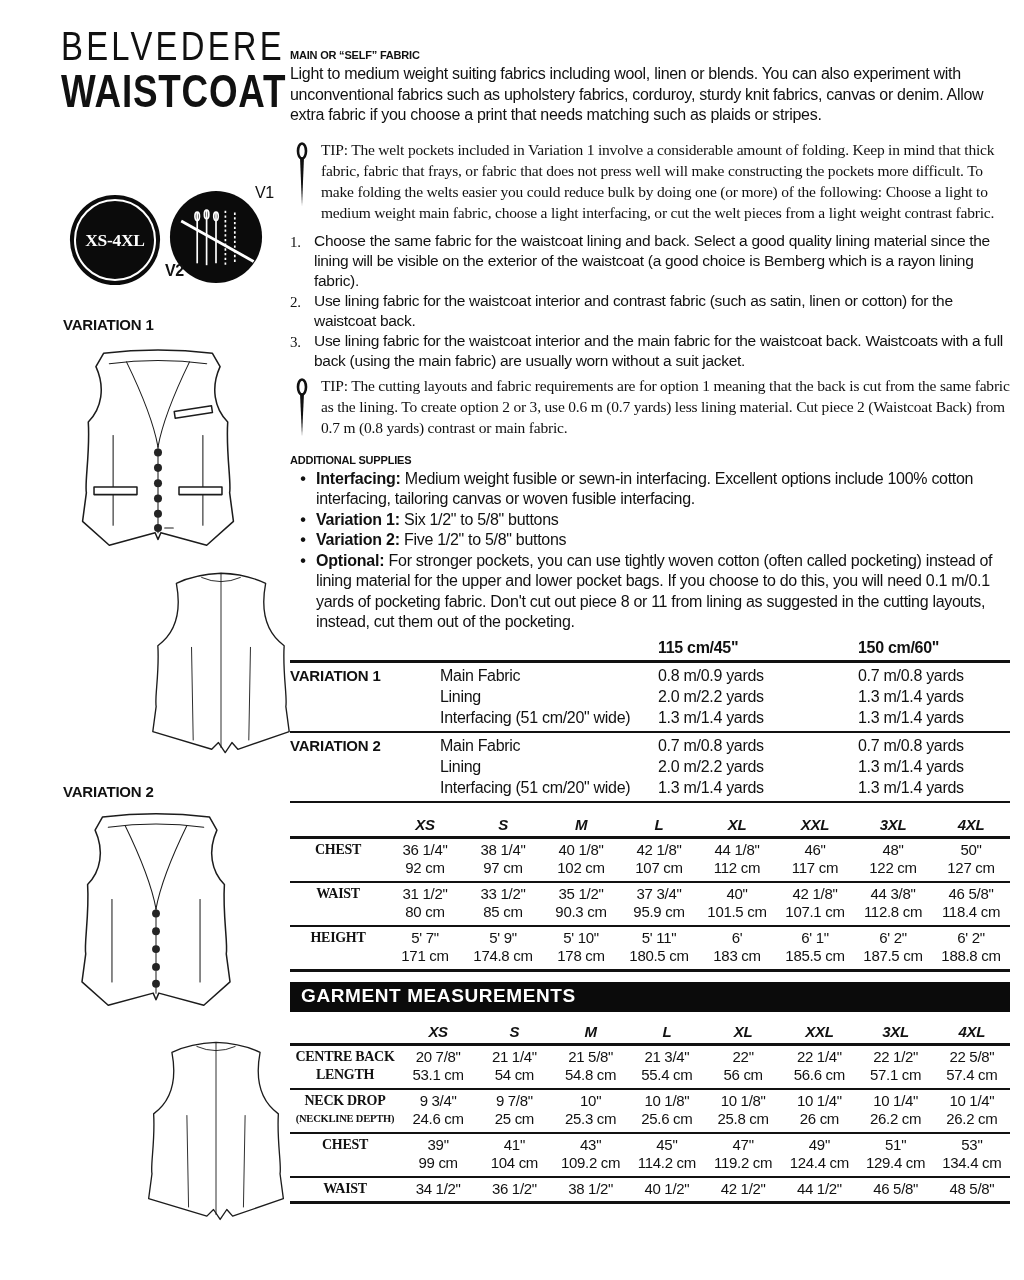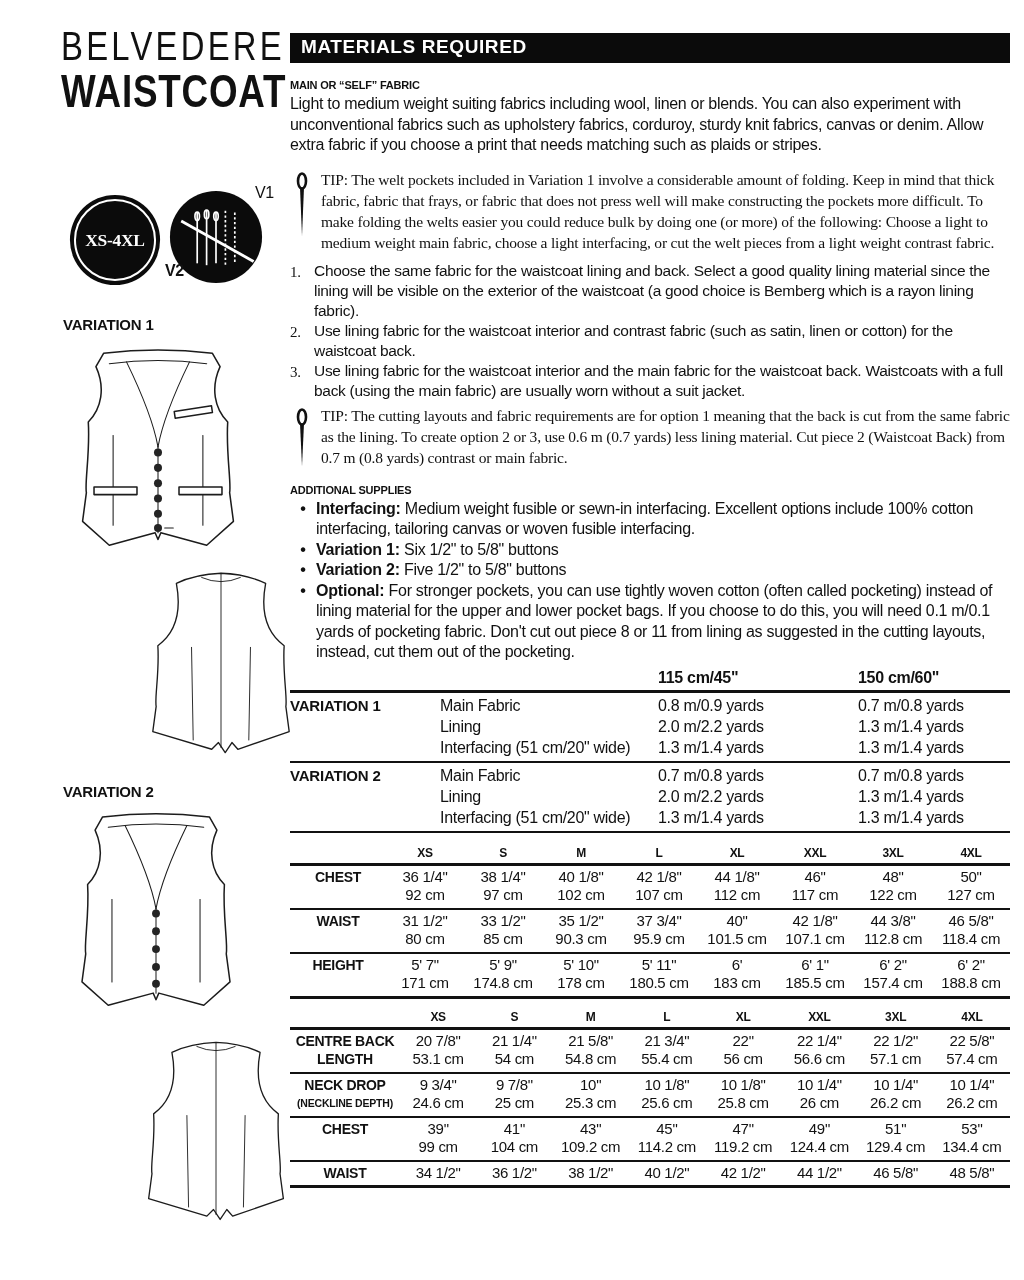--- a/index.html
+++ b/index.html
@@ -53,26 +53,26 @@
   
   .fabtable{margin:2px 0 12px 0; font-size:16px;}
   .fab-grid{display:grid; grid-template-columns:150px 218px 200px 152px;}
   .fab-head{padding:0 0 3px 0; border-bottom:3px solid var(--ink); font-weight:700;}
   .fab-group{border-bottom:2.5px solid var(--ink); padding:2px 0 3px 0;}
   .fab-row{display:grid; grid-template-columns:150px 218px 200px 152px; line-height:21px;}
   .fab-var{font-weight:700; font-size:15px; letter-spacing:-0.2px;}
 
   
   table.meas{width:100%; border-collapse:collapse; table-layout:fixed; margin:2px 0 10px 0;}
-  table.meas th{font-size:12px; font-weight:700; text-align:center; padding:1px 0 3px 0;
-                border-bottom:3px solid var(--ink);}
+  table.meas th{font-size:15px; font-weight:700; text-align:center; padding:1px 0 3px 0;
+                border-bottom:3px solid var(--ink);font-style:italic;}
   table.meas th.lab{text-align:left;}
   table.meas td{padding:2px 0 3px 0; border-bottom:2px solid var(--ink); text-align:center; vertical-align:top;}
   table.meas tr:last-child td{border-bottom:3px solid var(--ink);}
-  td.lab{text-align:left; font-weight:700; font-size:14px; letter-spacing:-0.3px; line-height:18.5px;}
+  td.lab{text-align:left; font-weight:700; font-size:14px; letter-spacing:-0.3px; line-height:18.5px;font-family:Liberation Serif, serif;}
   td.lab .sm{font-size:10.5px; letter-spacing:-0.2px;}
   .cv{font-size:15px; line-height:18.5px; white-space:nowrap;}
   .bodytable col.lab{width:96px;} .garmtable col.lab{width:110px;}
 </style>
 </head>
 <body>
 
 <div class="page">
 
   <div class="leftcol">
@@ -160,21 +160,20 @@
         <path d="M95,8 Q125,9 148,20 C142,52 148,78 170,94 C168,126 174,156 172,166 L176,196 L115,217 L108,209 L100,221 L92,209 L84,217 L14,196 L18,166 C16,156 22,126 20,94 C42,78 48,52 42,20 Q65,9 95,8 Z"></path>
         <path class="thin" d="M95,8 L95,215"></path>
         <path class="thin" d="M72,13 Q95,23 118,13"></path>
         <path class="thin" d="M60,96 L62,206"></path>
         <path class="thin" d="M130,96 L128,206"></path>
       </svg>
       </div>
   </div>
 
   <div class="rightcol">
-    <div class="headbar">MATERIALS REQUIRED</div>
 
     <h3>MAIN OR “SELF” FABRIC</h3>
     <p class="ptext">Light to medium weight suiting fabrics including wool, linen or blends. You can also experiment with unconventional fabrics such as upholstery fabrics, corduroy, sturdy knit fabrics, canvas or denim. Allow extra fabric if you choose a print that needs matching such as plaids or stripes.</p>
 
     <div class="tip">
       <svg class="needle" width="16" height="66" viewBox="0 0 16 66">
         <ellipse cx="8" cy="9" rx="4" ry="7.5" fill="none" stroke="#111" stroke-width="2.6"></ellipse>
         <polygon points="6,15.5 10,15.5 8,64" fill="#111"></polygon>
       </svg>
       <span>TIP: The welt pockets included in Variation 1 involve a considerable amount of folding. Keep in mind that thick fabric, fabric that frays, or fabric that does not press well will make constructing the pockets more difficult. To make folding the welts easier you could reduce bulk by doing one (or more) of the following: Choose a light to medium weight main fabric, choose a light interfacing, or cut the welt pieces from a light weight contrast fabric.</span>
@@ -395,30 +394,31 @@
             <td>
               <div class="cv">6'</div>
               <div class="cv">183 cm</div>
             </td>
             <td>
               <div class="cv">6' 1"</div>
               <div class="cv">185.5 cm</div>
             </td>
             <td>
               <div class="cv">6' 2"</div>
-              <div class="cv">157.4 cm</div>
+              <div class="cv">187.5 cm</div>
             </td>
             <td>
               <div class="cv">6' 2"</div>
               <div class="cv">188.8 cm</div>
             </td>
           </tr>
         </tbody>
       </table>
 
+    <div class="headbar">GARMENT MEASUREMENTS</div>
     <table class="meas garmtable">
         <colgroup>
           <col class="lab">
           <col>
           <col>
           <col>
           <col>
           <col>
           <col>
           <col>

